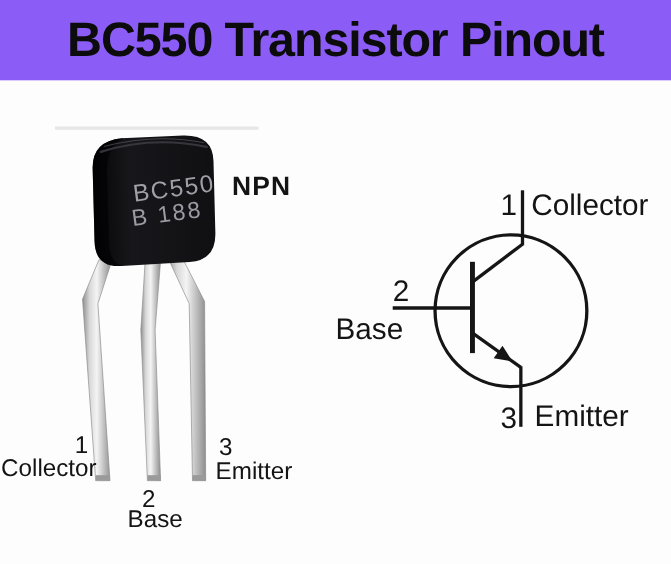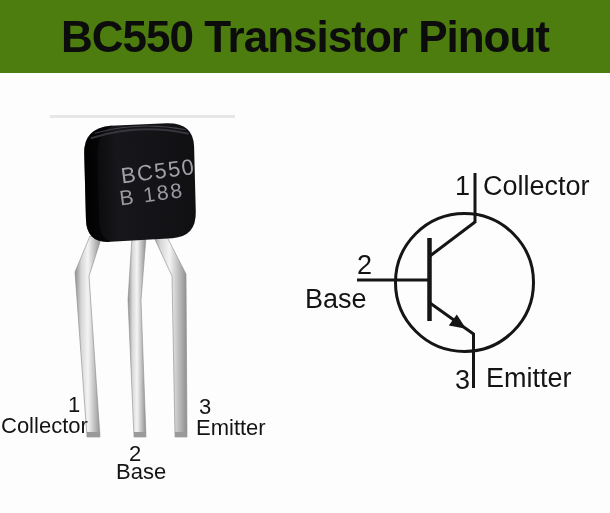--- a/index.html
+++ b/index.html
@@ -1,20 +1,20 @@
 <!DOCTYPE html>
 <html><head>
 <meta charset="utf-8">
 <style>
   html,body{margin:0;padding:0;}
   body{width:610px;height:513px;overflow:hidden;background:#ffffff;
        font-family:"Liberation Sans",sans-serif;color:#111;}
   .page{position:relative;width:610px;height:513px;background:#fdfdfd;}
   .title-band{position:absolute;left:0;top:0;width:610px;height:73px;
-      background:#4d7c0f;display:flex;align-items:center;justify-content:center;}
+      background:#8b5cf6;display:flex;align-items:center;justify-content:center;}
   .title-band h1{margin:0;font-size:44px;font-weight:700;letter-spacing:-1px;color:#0c0c0c;}
   .lbl{position:absolute;white-space:nowrap;color:#141414;}
   .pkg-label{left:64px;top:87px;font-size:23px;font-weight:600;}
   .npn-label{left:211px;top:156px;font-size:24px;font-weight:700;letter-spacing:1px;}
   .photo-edge{position:absolute;left:50px;top:115px;width:185px;height:3px;
       background:#dcdcdc;opacity:.65;}
   .photo-svg{position:absolute;left:40px;top:110px;}
   .pin-label{font-size:22px;}
   .p1n{left:68px;top:392px;}
   .p1t{left:1px;top:413px;}
@@ -34,20 +34,21 @@
 </head>
 <body>
 
 <div class="page">
 
   <div class="title-band">
     <h1>BC550 Transistor Pinout</h1>
   </div>
 
   <div class="photo-edge"></div>
+  <div class="lbl npn-label">NPN</div>
 
   <svg class="photo-svg" width="230" height="335" viewBox="0 0 230 335">
     <defs>
       <linearGradient id="legGrad" x1="0" y1="0" x2="1" y2="0">
         <stop offset="0" stop-color="#8f8f8f"></stop>
         <stop offset="0.25" stop-color="#d8d8d8"></stop>
         <stop offset="0.5" stop-color="#f4f4f4"></stop>
         <stop offset="0.75" stop-color="#c0c0c0"></stop>
         <stop offset="1" stop-color="#8e8e8e"></stop>
       </linearGradient>

